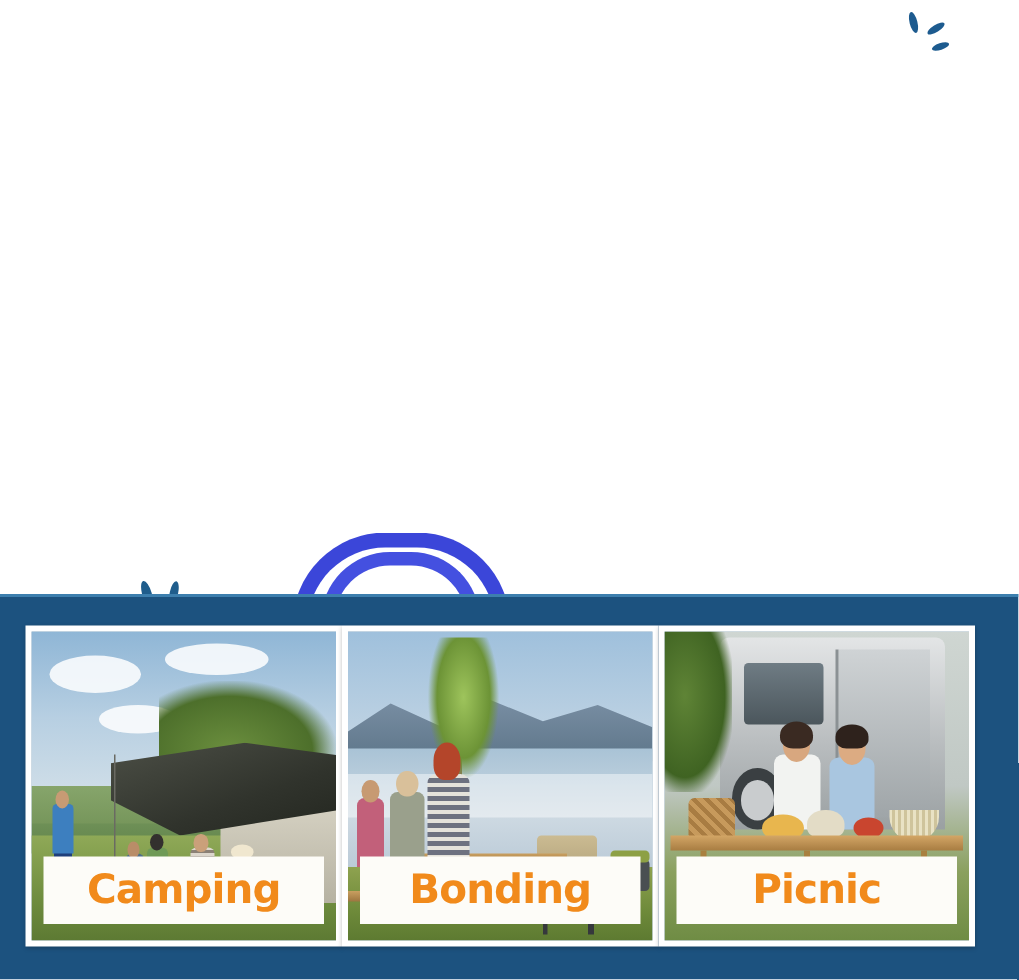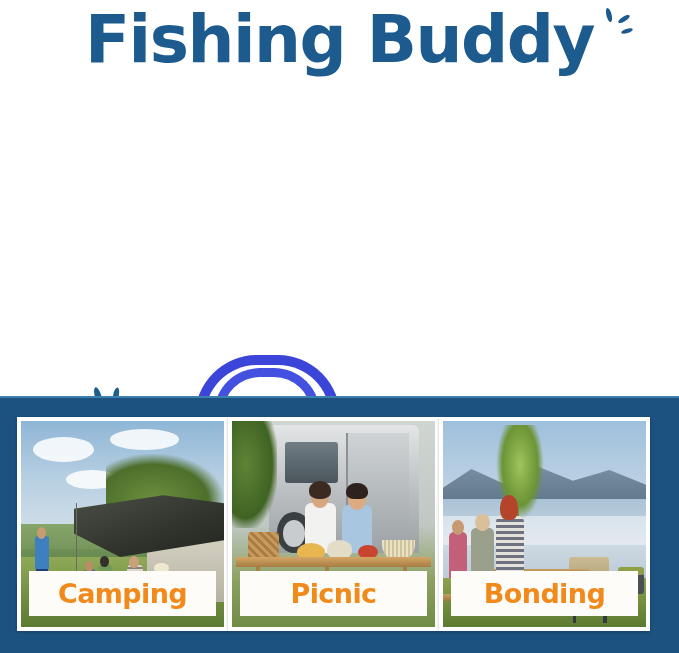--- a/index.html
+++ b/index.html
@@ -173,21 +173,20 @@
     background:#4a4f52;border-radius:3px;}
   .p3-grill-top{position:absolute;left:86%;top:71%;width:13%;height:4%;background:#8da045;border-radius:3px;}
 </style>
 </head>
 <body>
 
 <div class="page">
 
   <div class="header">
     <div class="title-wrap">
-      <div class="title">Fishing Buddy</div>
       <svg class="title-splash" viewBox="0 0 40 40">
         <ellipse cx="11" cy="9" rx="2.6" ry="7.2" fill="#1d5b8f" transform="rotate(-14 11 9)"></ellipse>
         <ellipse cx="26" cy="13" rx="2.4" ry="6.6" fill="#1d5b8f" transform="rotate(58 26 13)"></ellipse>
         <ellipse cx="29" cy="25" rx="2.2" ry="6.0" fill="#1d5b8f" transform="rotate(72 29 25)"></ellipse>
       </svg>
     </div>
   </div>
 
   <div class="hero">
 
@@ -232,20 +231,48 @@
           <div class="p1-kid"></div>
           <div class="p1-hat"></div>
           <div class="label-band">
             <span class="label-text">Camping</span>
           </div>
         </div>
       </div>
 
       <div class="card">
         <div class="photo">
+          <div class="p3-sky"></div>
+          <div class="p3-mtn"></div>
+          <div class="p3-lake"></div>
+          <div class="p3-lakehaze"></div>
+          <div class="p3-shore"></div>
+          <div class="p3-trunk"></div>
+          <div class="p3-tree"></div>
+          <div class="p3-chair"></div>
+          <div class="p3-chairleg" style="left:64%;"></div>
+          <div class="p3-chairleg" style="left:79%;"></div>
+          <div class="p3-grill"></div>
+          <div class="p3-grill-top"></div>
+          <div class="p3-table"></div>
+          <div class="p3-bench"></div>
+          <div class="p3-p1"></div>
+          <div class="p3-p1h"></div>
+          <div class="p3-p2"></div>
+          <div class="p3-p2h"></div>
+          <div class="p3-p3"></div>
+          <div class="p3-p3h"></div>
+          <div class="label-band">
+            <span class="label-text">Bonding</span>
+          </div>
+        </div>
+      </div>
+
+      <div class="card">
+        <div class="photo">
           <div class="p2-bg"></div>
           <div class="p2-van"></div>
           <div class="p2-van-win"></div>
           <div class="p2-van-door"></div>
           <div class="p2-wheel"></div>
           <div class="p2-wheel-in"></div>
           <div class="p2-tree"></div>
           <div class="p2-w-body"></div>
           <div class="p2-w-head"></div>
           <div class="p2-w-hair"></div>
@@ -260,43 +287,15 @@
           <div class="p2-table"></div>
           <div class="p2-leg" style="left:12%;"></div>
           <div class="p2-leg" style="left:46%;"></div>
           <div class="p2-leg" style="left:84%;"></div>
           <div class="label-band">
             <span class="label-text">Picnic</span>
           </div>
         </div>
       </div>
 
-      <div class="card">
-        <div class="photo">
-          <div class="p3-sky"></div>
-          <div class="p3-mtn"></div>
-          <div class="p3-lake"></div>
-          <div class="p3-lakehaze"></div>
-          <div class="p3-shore"></div>
-          <div class="p3-trunk"></div>
-          <div class="p3-tree"></div>
-          <div class="p3-chair"></div>
-          <div class="p3-chairleg" style="left:64%;"></div>
-          <div class="p3-chairleg" style="left:79%;"></div>
-          <div class="p3-grill"></div>
-          <div class="p3-grill-top"></div>
-          <div class="p3-table"></div>
-          <div class="p3-bench"></div>
-          <div class="p3-p1"></div>
-          <div class="p3-p1h"></div>
-          <div class="p3-p2"></div>
-          <div class="p3-p2h"></div>
-          <div class="p3-p3"></div>
-          <div class="p3-p3h"></div>
-          <div class="label-band">
-            <span class="label-text">Bonding</span>
-          </div>
-        </div>
-      </div>
-
     </div>
   </div>
 </div>
 
 </body></html>

